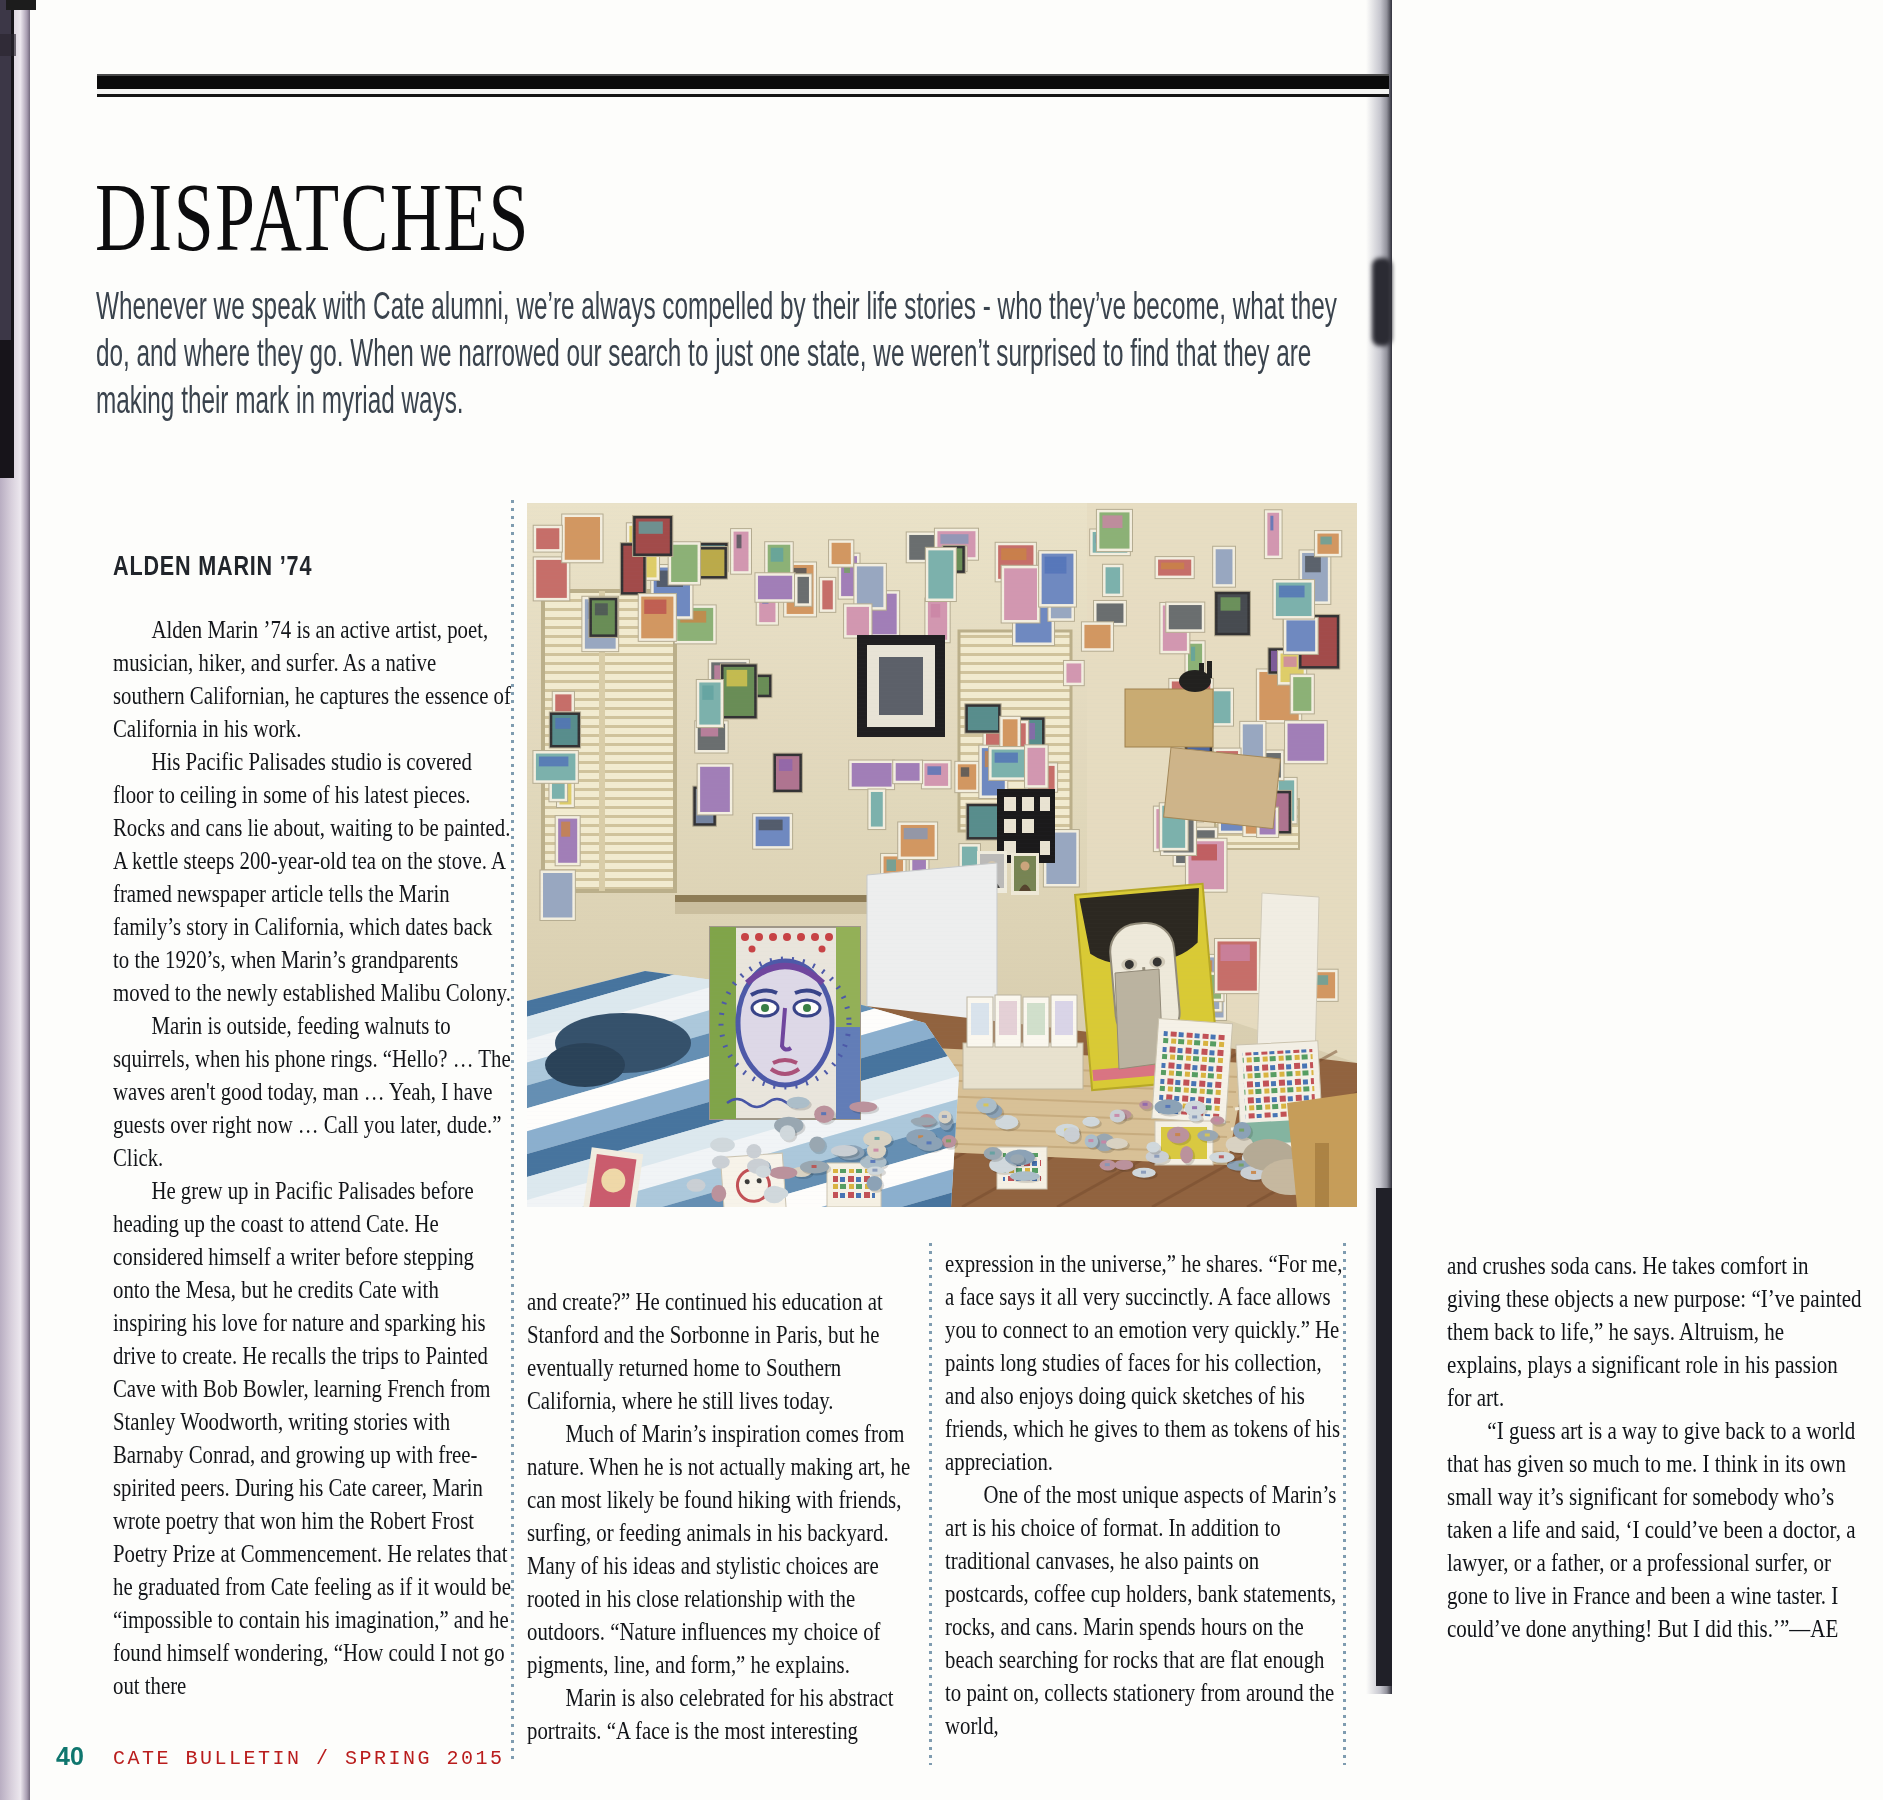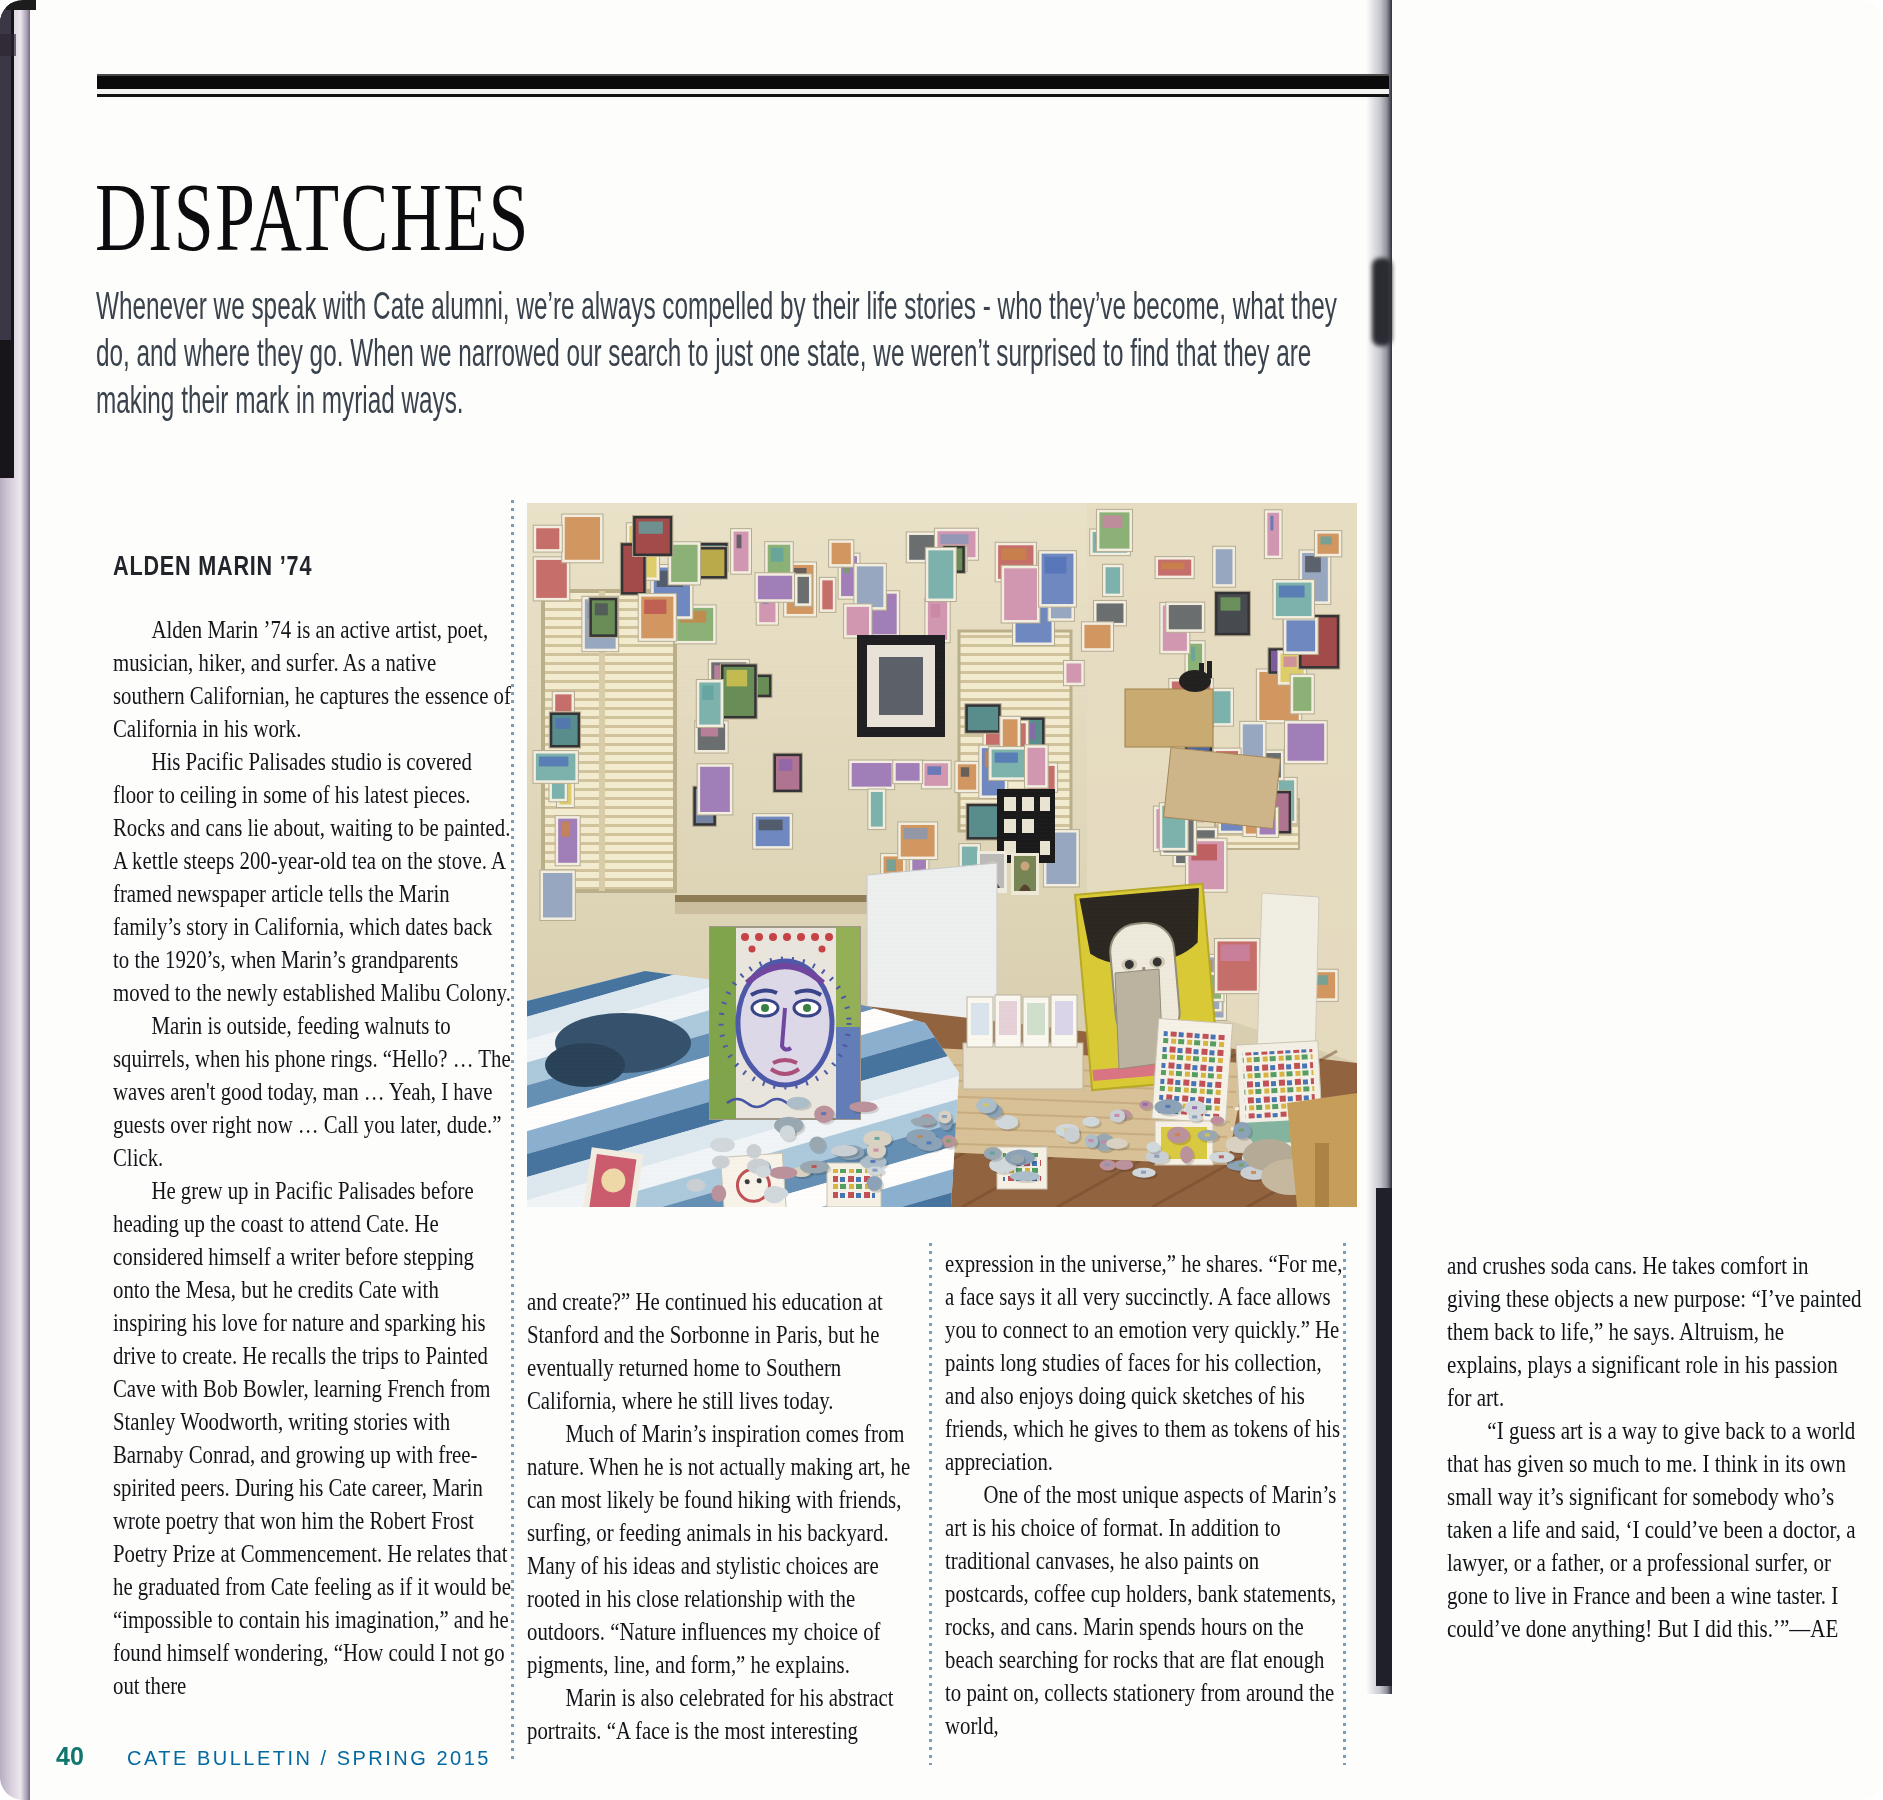--- a/index.html
+++ b/index.html
@@ -1,17 +1,17 @@
 <!DOCTYPE html>
 <html><head>
 <meta charset="utf-8">
 <style>
   html,body{margin:0;padding:0;background:#ffffff;}
   .sheet{position:relative;width:1883px;height:1800px;background:#fdfdfb;overflow:hidden;
-         font-family:"Liberation Serif",serif;color:#15171c;border-radius:23px;}
+         font-family:"Liberation Serif",serif;color:#15171c;}
   .abs{position:absolute;}
   p{margin:0;}
 
   
   .left-strip{left:0;top:0;width:30px;height:1800px;
     background:linear-gradient(to right,#b9aec2,#d8d0dc 38%,#ece7ee 68%,#a79cb0 90%,#746a7e);}
   .edge-black-1{left:0;top:228;width:14px;height:478px;background:#17141a;}
   .edge-black-2{left:0;top:706;width:11px;height:340px;background:#433d50;opacity:.85;}
   .edge-tick-1{left:6px;top:0;width:30px;height:10px;background:#1c1c1c;}
   .edge-tick-2{left:0;top:34px;width:16px;height:22px;background:#2a2530;opacity:.65;}
@@ -52,21 +52,21 @@
   .caption{left:527px;top:1214px;width:600px;}
   .caption .inner{width:880px;transform:scaleX(0.65);transform-origin:0 0;
     font-family:"Liberation Sans",sans-serif;font-size:21px;color:#171c23;}
 
   .vrule{width:3px;background-image:repeating-linear-gradient(to bottom,#7f9cb0 0 3px,rgba(0,0,0,0) 3px 8px);}
   .vrule-a{left:511px;top:500px;height:1262px;}
   .vrule-b{left:929px;top:1243px;height:522px;}
   .vrule-c{left:1343px;top:1243px;height:522px;}
 
   .page-num{left:56px;top:1742px;font-family:"Liberation Sans",sans-serif;font-weight:bold;font-size:25px;color:#0f766e;}
-  .pub{left:113px;top:1747px;font-family:Liberation Sans, sans-serif;font-size:20px;letter-spacing:2.5px;color:#0369a1;margin-left:14px;}
+  .pub{left:113px;top:1747px;font-family:Liberation Mono, monospace;font-size:20px;letter-spacing:2.5px;color:#b91c1c;}
 </style>
 </head>
 <body>
 
 <div class="sheet">
 
   <div class="abs left-strip"></div>
   <div class="abs edge-black-1"></div>
   <div class="abs edge-black-2"></div>
   <div class="abs edge-tick-1"></div>

